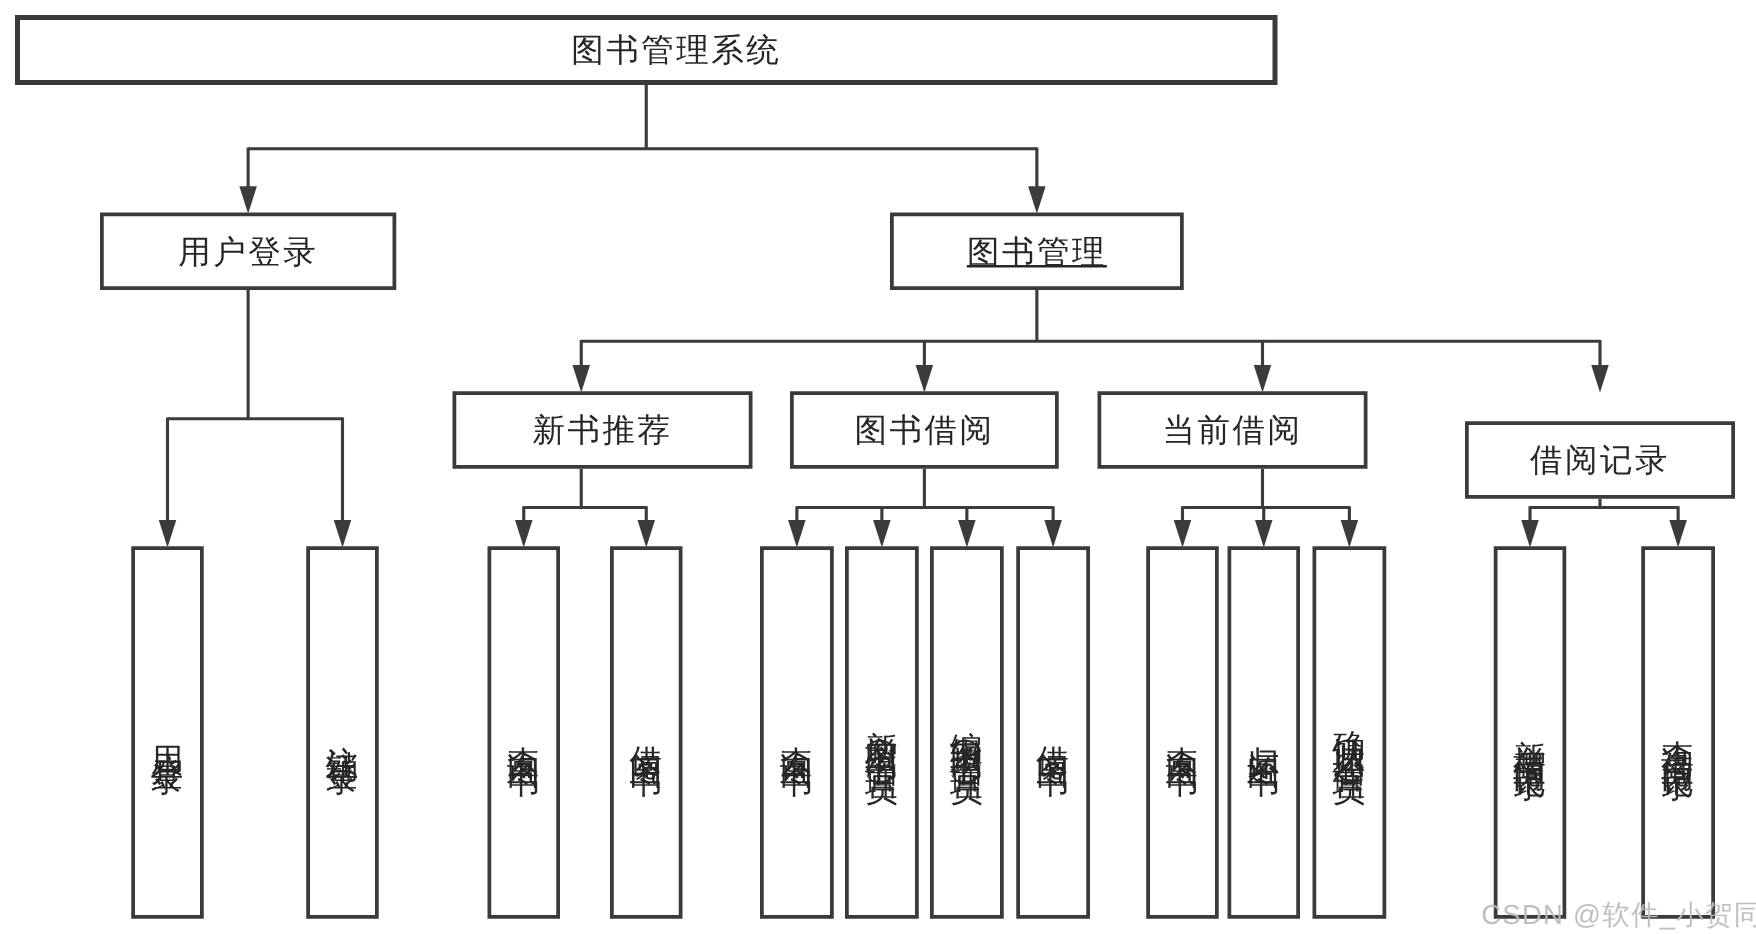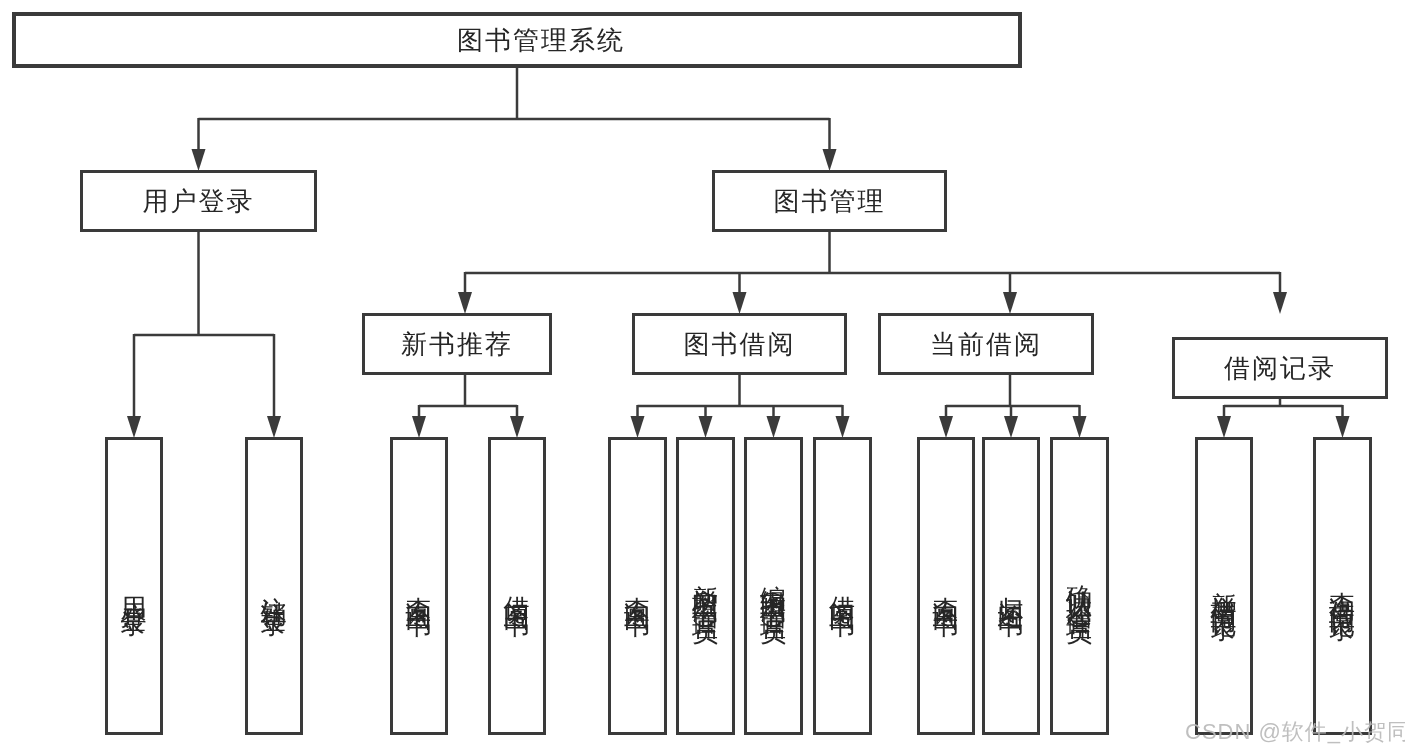--- a/index.html
+++ b/index.html
@@ -114,25 +114,25 @@
       <polygon points="1335.5,416 1349.5,416 1342.5,438" fill="#3b3b3b"></polygon>
     </svg>
 
   <div class="node root" style="left:12px; top:12px; width:1010px; height:56px;">
     <span class="hlabel">图书管理系统</span>
   </div>
 
   <div class="node" style="left:80px; top:170px; width:237px; height:62px;">
     <span class="hlabel">用户登录</span>
   </div>
-  <div class="node" style="left:712px; top:170px; width:235px; height:62px;">
+  <div class="node" style="left:712px; top:170px; width:235px; height:62px;text-decoration:underline;">
     <span class="hlabel">图书管理</span>
   </div>
 
-  <div class="node" style="left:362px; top:313px; width:190px; height:62px;">
+  <div class="node" style="left:362px; top:313px; width:240px; height:62px;">
     <span class="hlabel">新书推荐</span>
   </div>
   <div class="node" style="left:632px; top:313px; width:215px; height:62px;text-align:center;">
     <span class="hlabel">图书借阅</span>
   </div>
   <div class="node" style="left:878px; top:313px; width:216px; height:62px;">
     <span class="hlabel">当前借阅</span>
   </div>
   <div class="node" style="left:1172px; top:313px; width:216px; height:62px;margin-top:24px;">
     <span class="hlabel">借阅记录</span>

